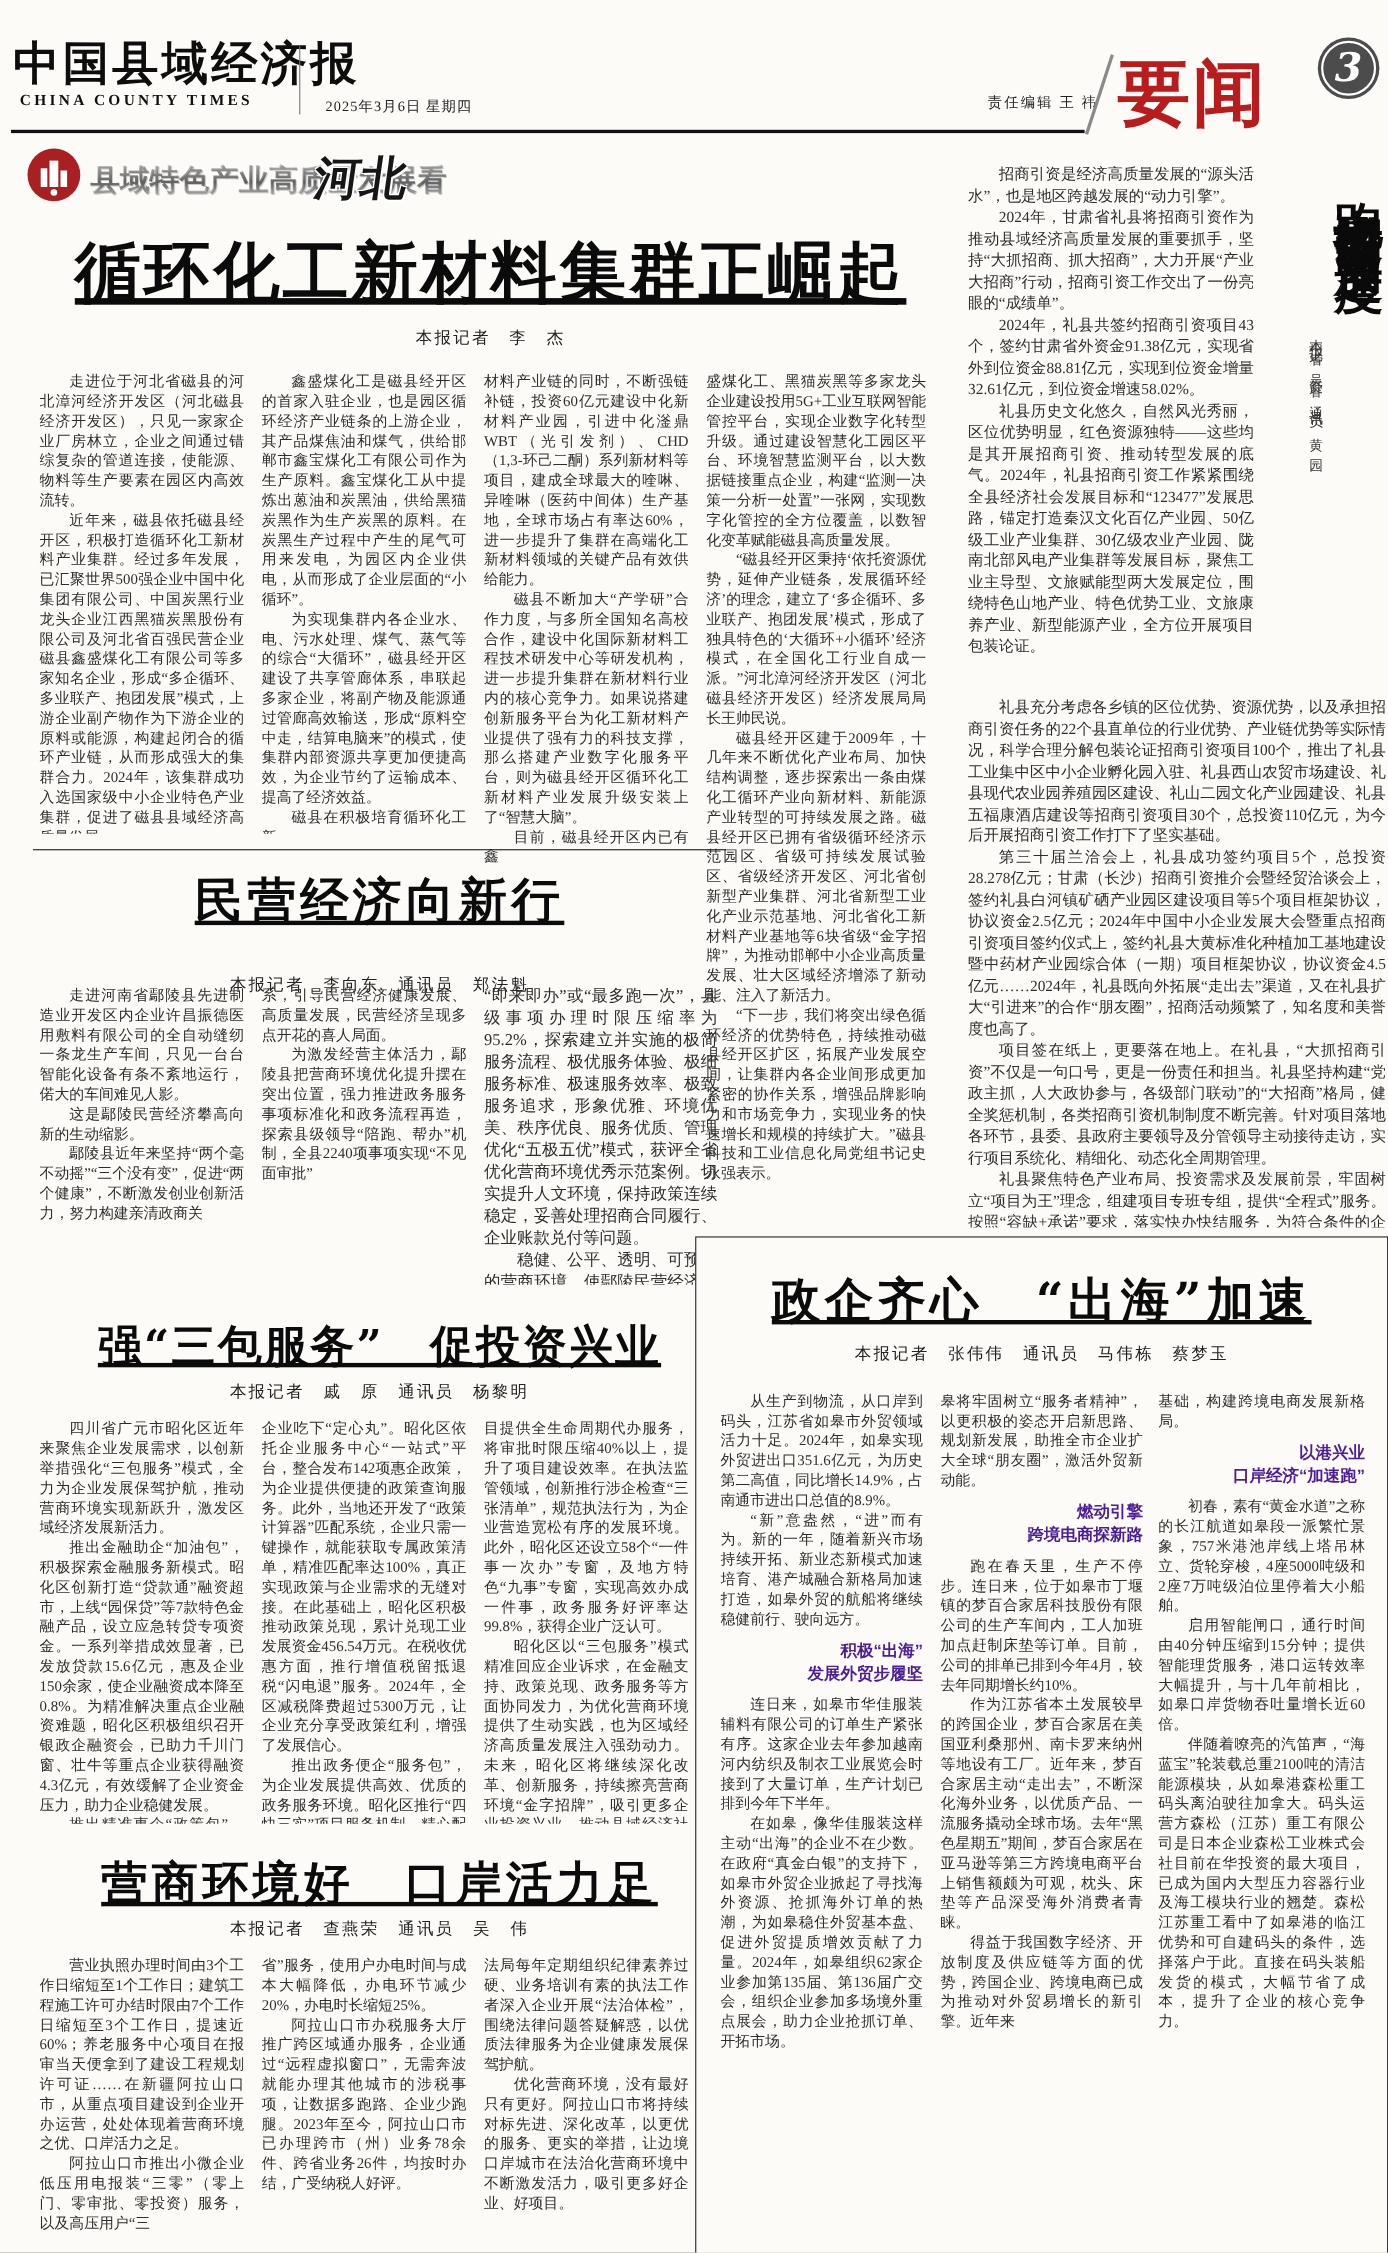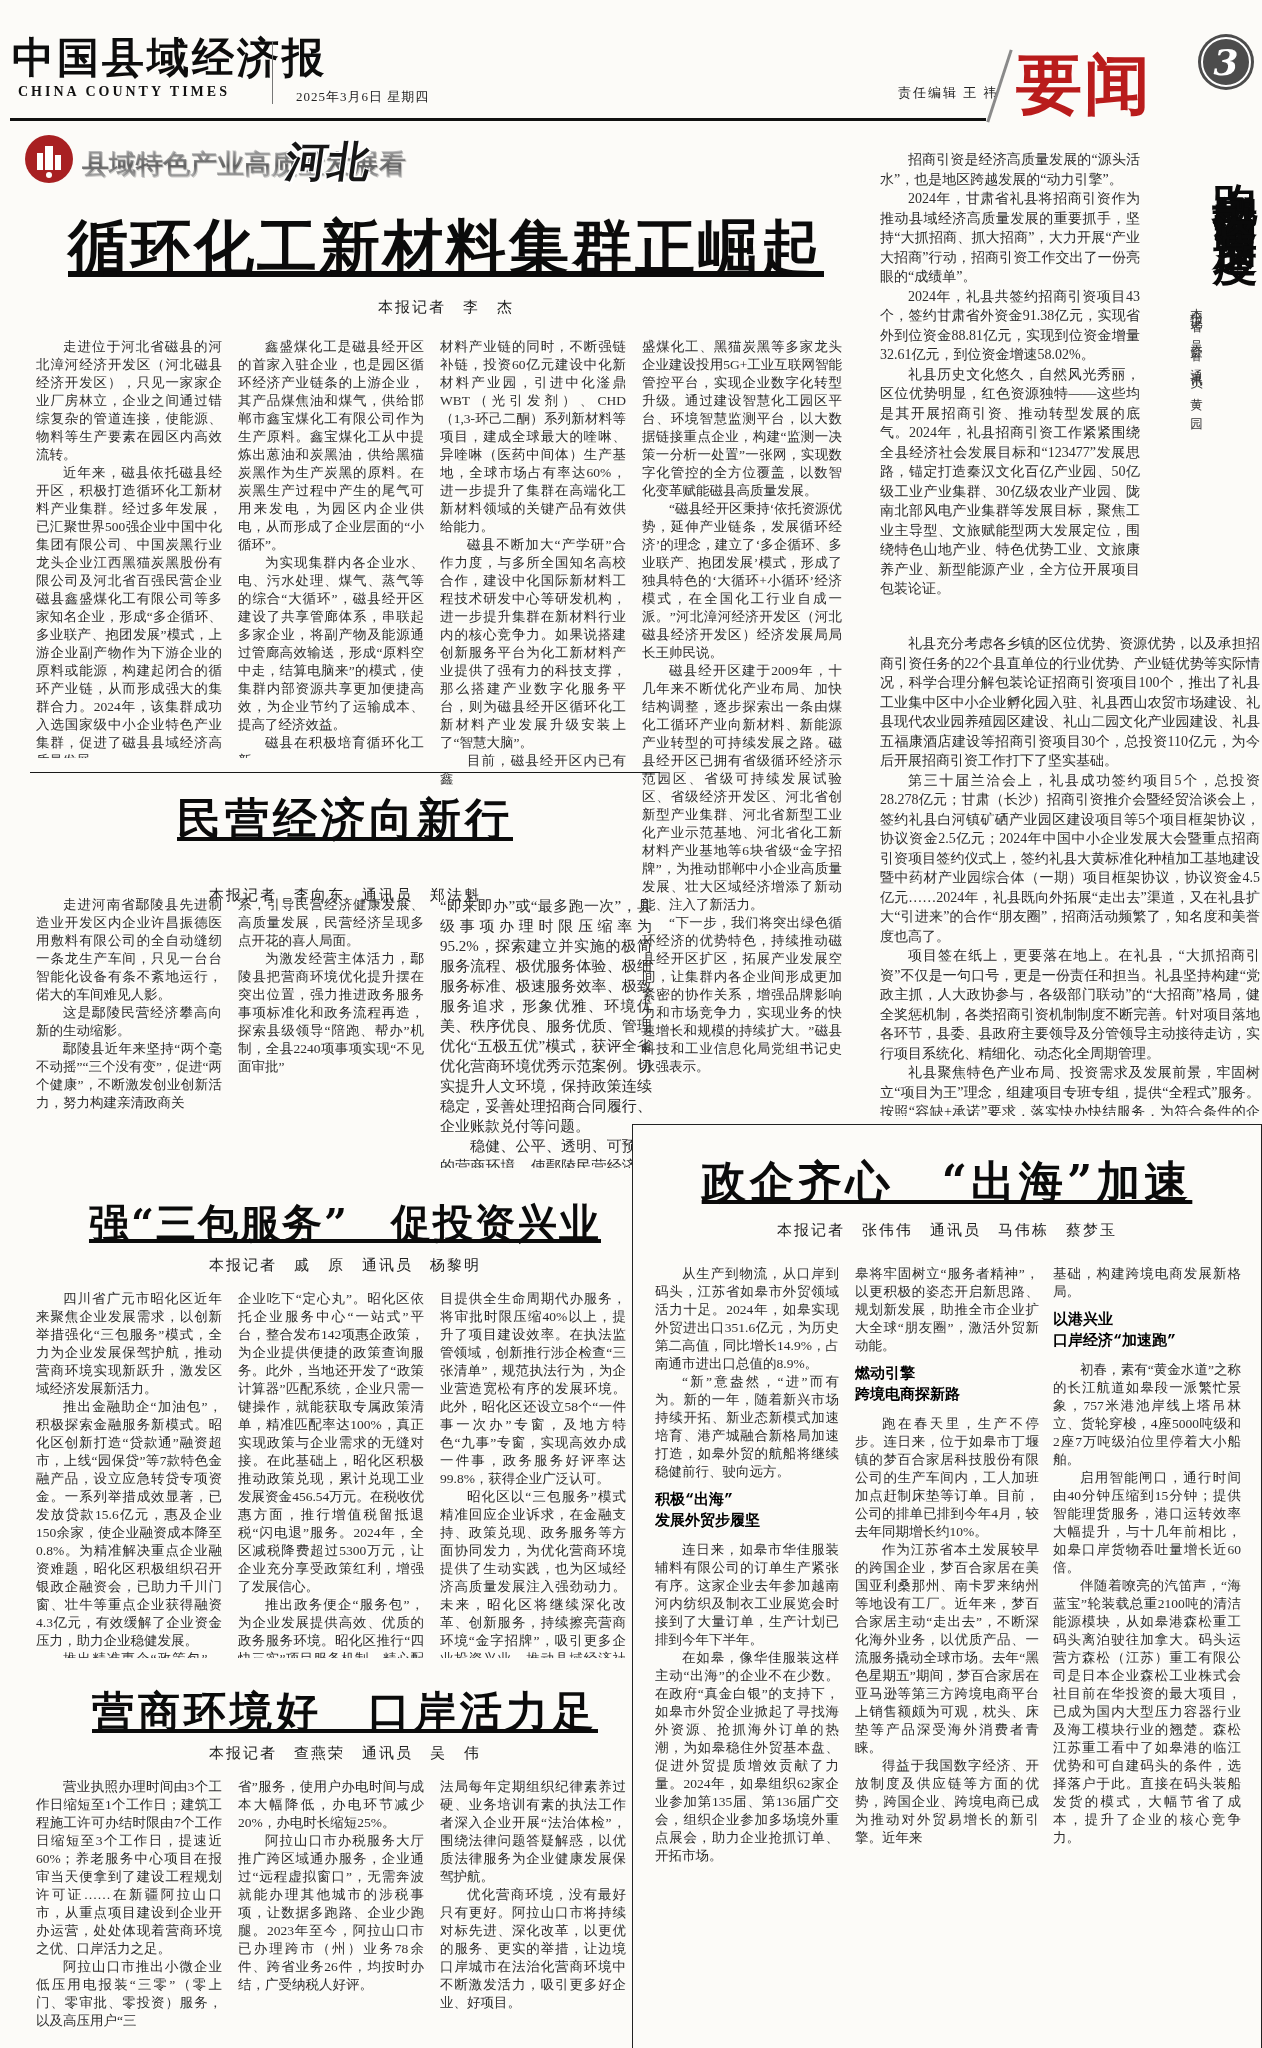--- a/index.html
+++ b/index.html
@@ -34,22 +34,22 @@
         font-family:"DejaVu Serif",serif;color:#161616;transform:skewX(-8deg);
         text-shadow:-1px -1px 0 #fff,1px -1px 0 #fff,-1px 1px 0 #fff,2px 2px 0 #fff;}
   
   .headline{position:absolute;text-align:center;font-family:"DejaVu Sans",sans-serif;
         font-weight:900;color:#0b0b0b;text-decoration:underline;}
   .byline{position:absolute;text-align:center;font-size:15px;color:#222;letter-spacing:2px;}
   .art-col{position:absolute;overflow:hidden;text-align:justify;font-size:13.5px;
         line-height:18px;color:#2d2d2d;}
   .art-col p{margin:0;text-indent:2em;}
   .art-col p.noind{text-indent:0;}
-  .art-col .subhead{font-family:Liberation Mono, monospace;font-weight:bold;text-align:left;
-        text-indent:0;white-space:pre-line;font-size:15px;line-height:21px;margin:9px 0;color:#000000;}
+  .art-col .subhead{font-family:Liberation Sans, sans-serif;font-weight:bold;text-align:right;
+        text-indent:0;white-space:pre-line;font-size:15px;line-height:21px;margin:9px 0;color:#4c1d95;}
   .rule-h{position:absolute;background:#1a1a1a;}
   
   .vert-block{position:absolute;left:1146px;top:148px;width:114px;height:486px;
         display:flex;flex-direction:row-reverse;justify-content:flex-start;}
   .vert-headline{writing-mode:vertical-rl;font-size:45px;font-weight:900;
         font-family:"DejaVu Serif",serif;color:#0a0a0a;letter-spacing:6px;line-height:1.1;}
   .vert-byline{writing-mode:vertical-rl;font-size:12.5px;color:#333;letter-spacing:4px;
         padding-top:150px;margin-right:6px;}
   
   .box{position:absolute;left:632px;top:1124px;width:628px;height:940px;border:1.5px solid #222;

